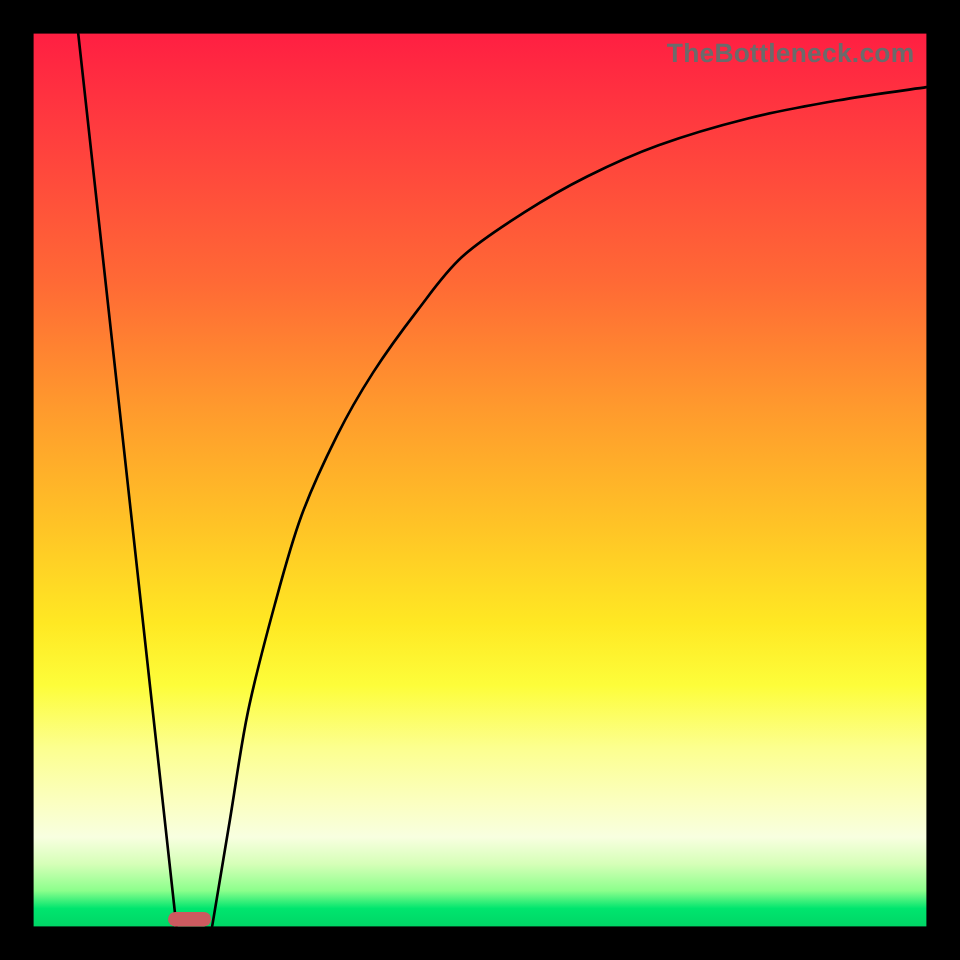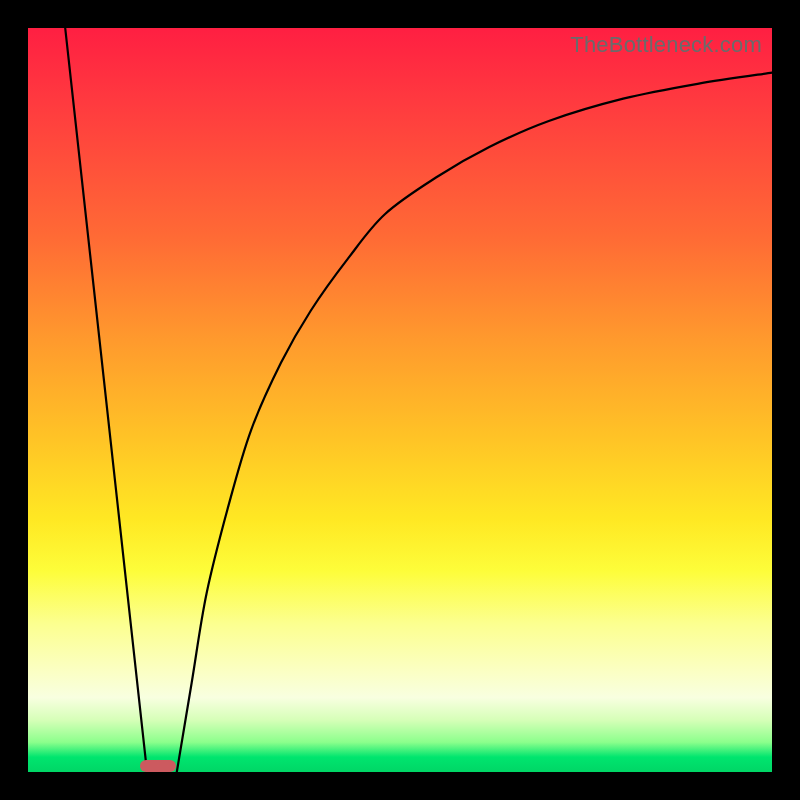--- a/index.html
+++ b/index.html
@@ -39,21 +39,21 @@
       #00e56e 98%,
       #00d666 100%
     );
   }
   .watermark {
     position: absolute;
     top: 4px;
     right: 10px;
     color: #6b6b6b;
     font-size: 22px;
-    font-weight: 400;
+    font-weight: 700;
     letter-spacing: 0.2px;
     user-select: none;
   }
   svg.curve {
     position: absolute;
     left: 0;
     top: 0;
     width: 744px;
     height: 744px;
     overflow: visible;

